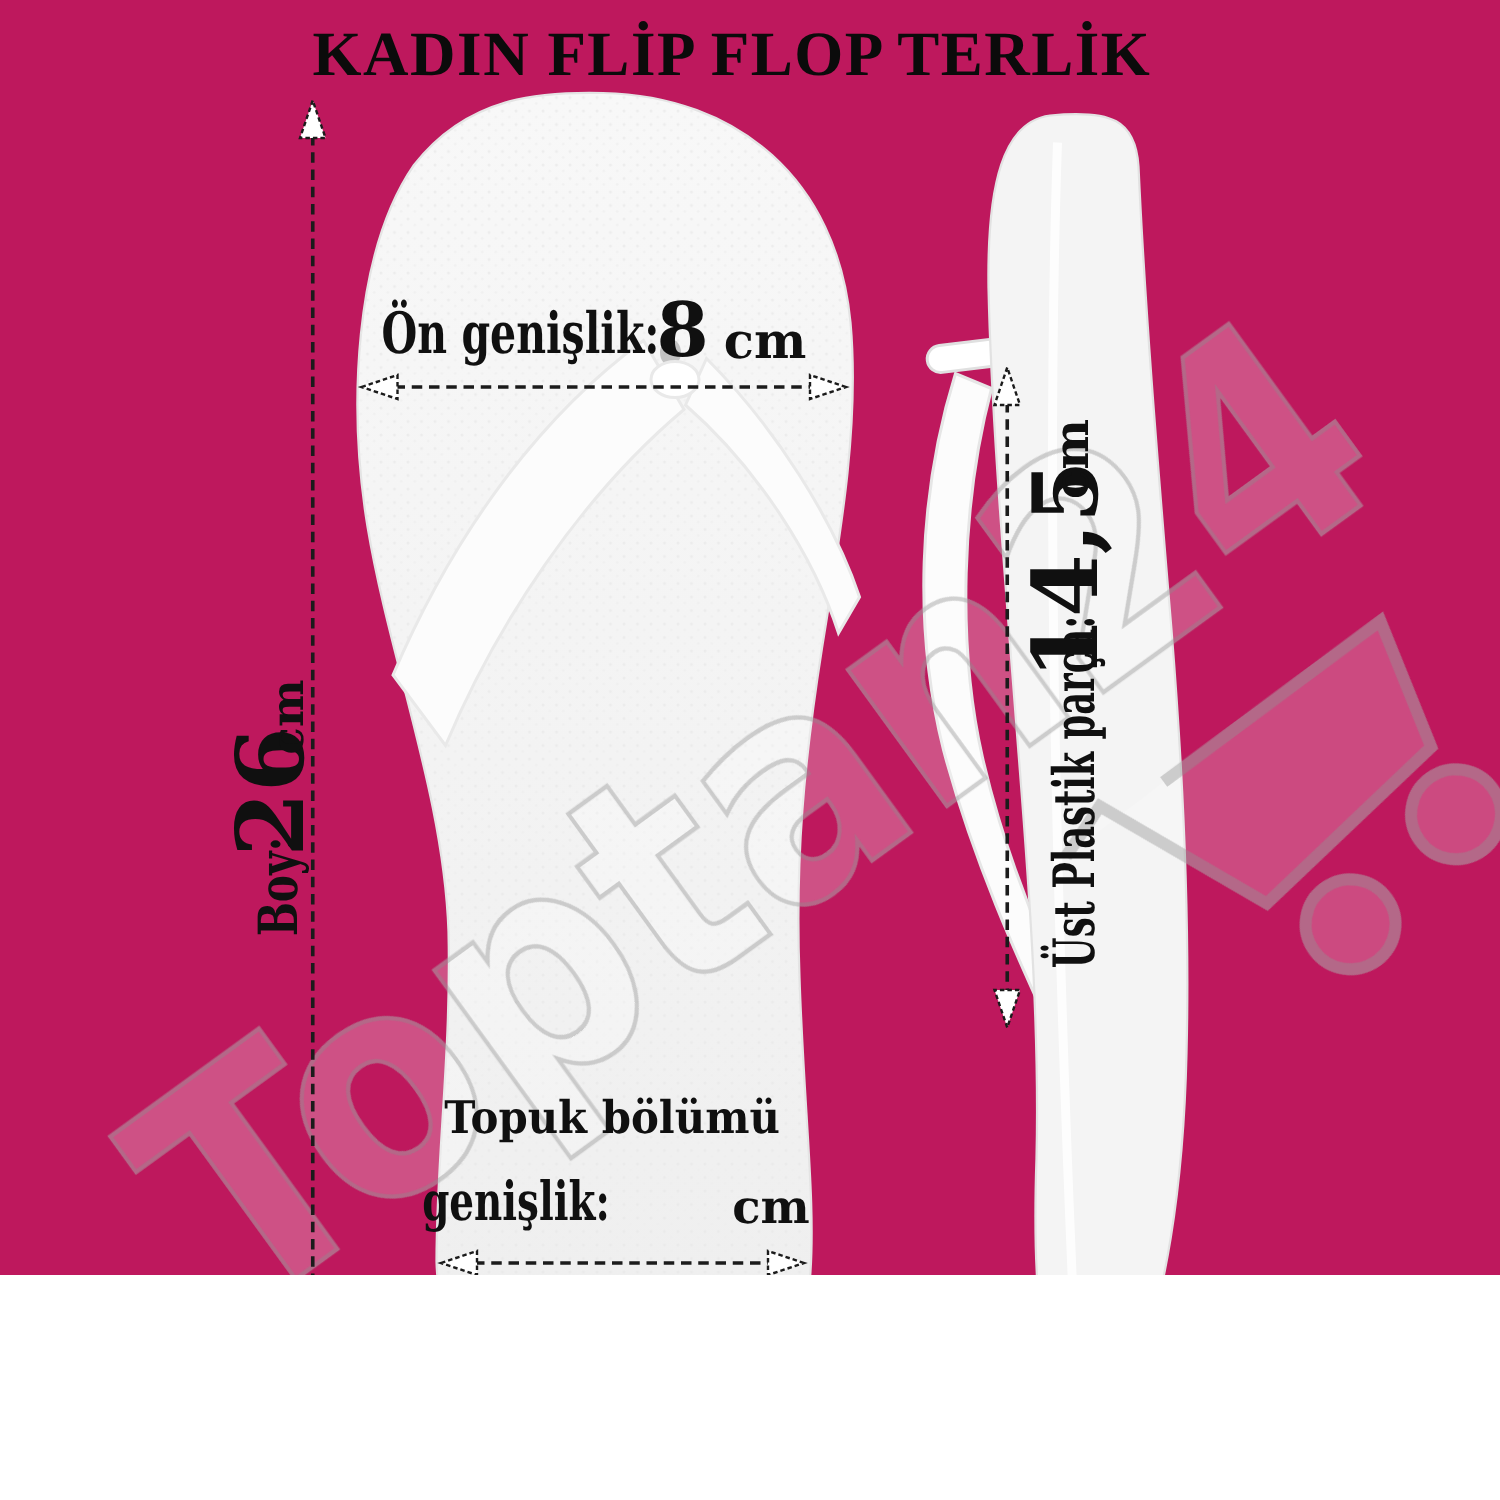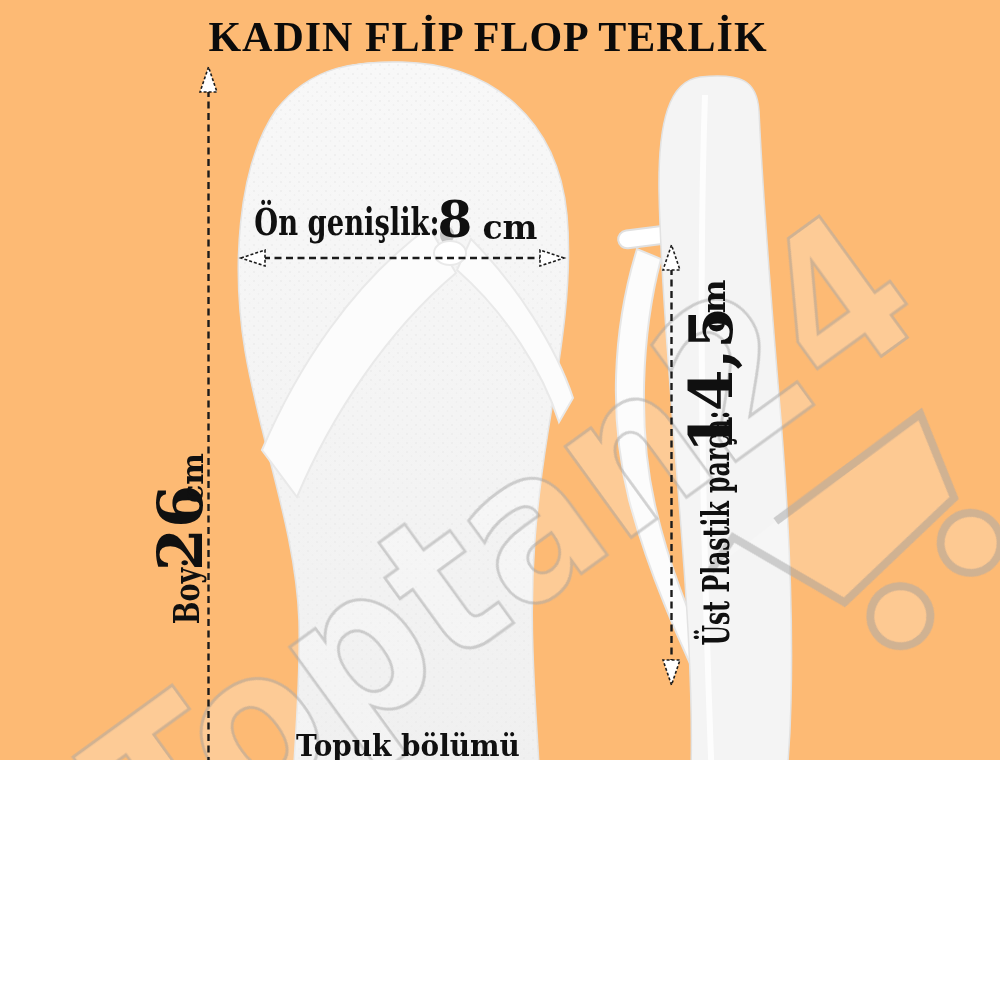--- a/index.html
+++ b/index.html
@@ -1,17 +1,17 @@
 <!DOCTYPE html>
 <html><head>
 <meta charset="utf-8">
 <style>
   html,body{margin:0;padding:0;background:#fff;}
   .stage{
-    position:relative;width:1000px;height:760px;background:#fdba74;
+    position:relative;width:1000px;height:850px;background:#be185d;
     overflow:hidden;font-family:"DejaVu Serif","Liberation Serif",serif;
   }
   .art{position:absolute;left:0;top:0;width:1000px;height:1000px;}
   .t{
     position:absolute;font-weight:bold;color:#101010;white-space:nowrap;
     line-height:1;transform:translate(-50%,-50%) scaleX(var(--sx,1));
     transform-origin:center;
   }
   .t.rot{transform:translate(-50%,-50%) rotate(-90deg) scaleX(var(--sx,1));}
   .title{

